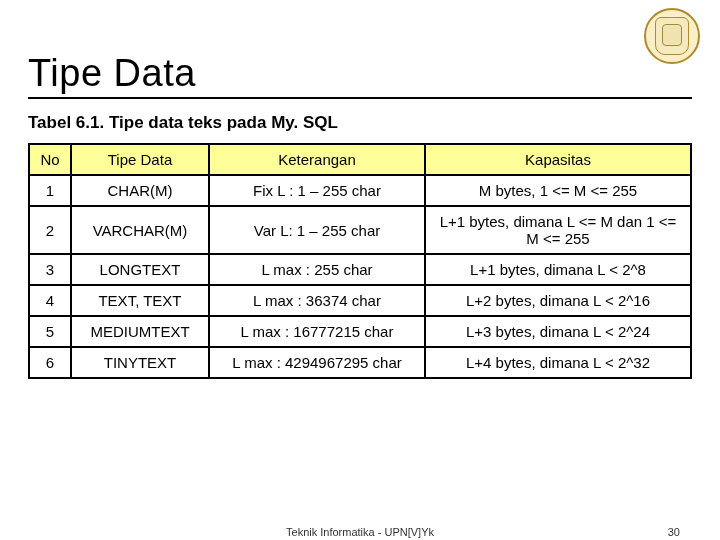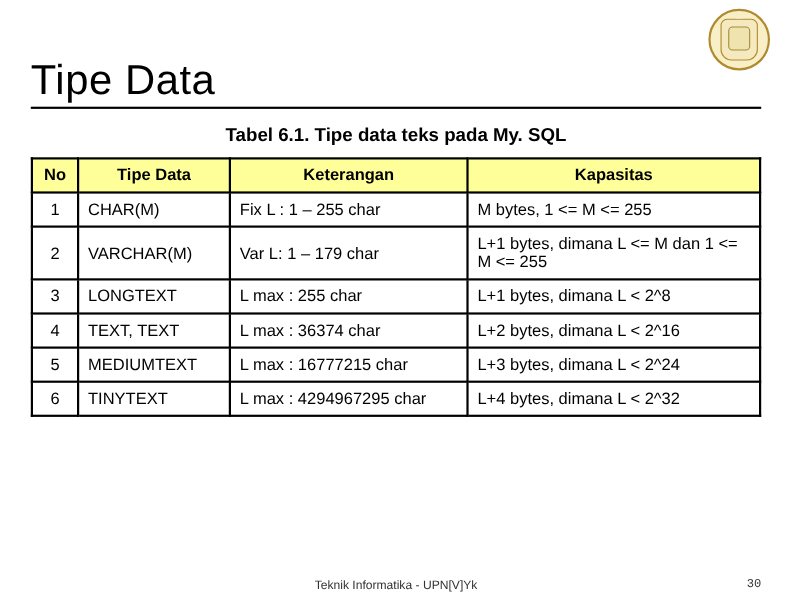--- a/index.html
+++ b/index.html
@@ -49,39 +49,38 @@
     font-weight: 400;
     margin: 22px 0 2px 0;
     letter-spacing: 0.5px;
   }
   .rule {
     border: none;
     border-top: 2px solid #000;
     margin: 0 0 14px 0;
   }
   .caption {
-    text-align: center;
     font-weight: 700;
     font-size: 17px;
     margin: 6px 0 10px 0;
   }
   table.data {
     width: 100%;
     border-collapse: collapse;
     font-size: 15px;
   }
   table.data th, table.data td {
     border: 2px solid #000;
     padding: 6px 8px;
-    text-align: left;
+    text-align: center;
     vertical-align: middle;
   }
   table.data th {
     background: #ffff99;
-    font-weight: 700;
+    font-weight: 400;
     text-align: center;
   }
   table.data td.no {
     text-align: center;
     width: 42px;
   }
   table.data td.tipe {
     width: 138px;
   }
   table.data td.ket {
@@ -94,22 +93,21 @@
     font-size: 11px;
     color: #333;
   }
   .footer .src {
     position: absolute;
     left: 50%;
     transform: translateX(-50%);
   }
   .footer .pg {
     position: absolute;
-    right: 28px;
-    font-family: Liberation Mono, monospace;
+    right: 40px;
   }
 </style>
 </head>
 <body>
 
 <div class="slide">
 
   <div class="logo">
     <div class="shield">
         <div class="inner"></div>
@@ -133,21 +131,21 @@
     <tbody>
       <tr>
         <td class="no">1</td>
         <td class="tipe">CHAR(M)</td>
         <td class="ket">Fix L : 1 – 255 char</td>
         <td>M bytes, 1 &lt;= M &lt;= 255</td>
       </tr>
       <tr>
         <td class="no">2</td>
         <td class="tipe">VARCHAR(M)</td>
-        <td class="ket">Var L: 1 – 179 char</td>
+        <td class="ket">Var L: 1 – 255 char</td>
         <td>L+1 bytes, dimana  L &lt;= M dan  1 &lt;= M &lt;= 255</td>
       </tr>
       <tr>
         <td class="no">3</td>
         <td class="tipe">LONGTEXT</td>
         <td class="ket">L max : 255 char</td>
         <td>L+1 bytes, dimana L &lt; 2^8</td>
       </tr>
       <tr>
         <td class="no">4</td>

